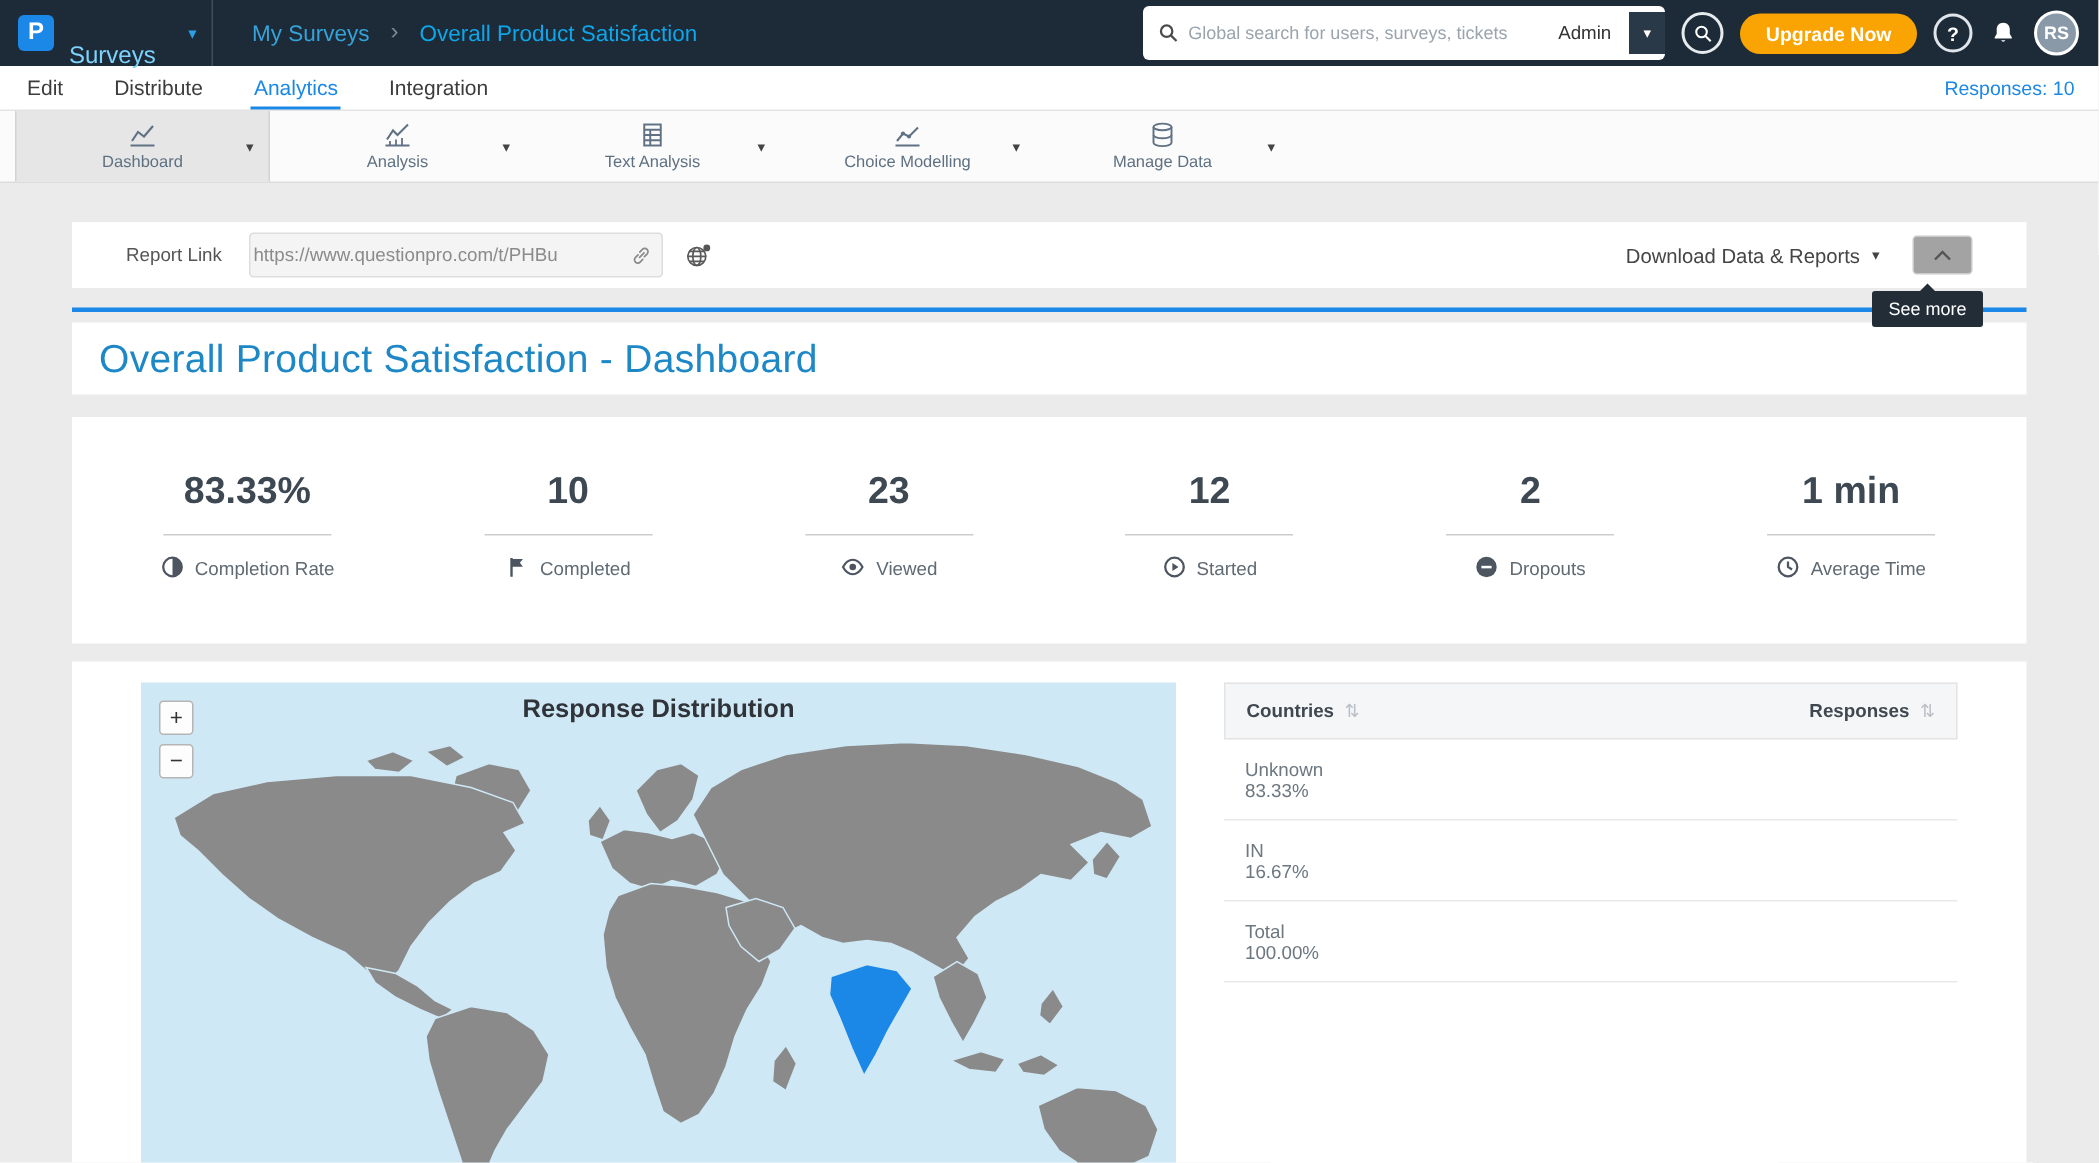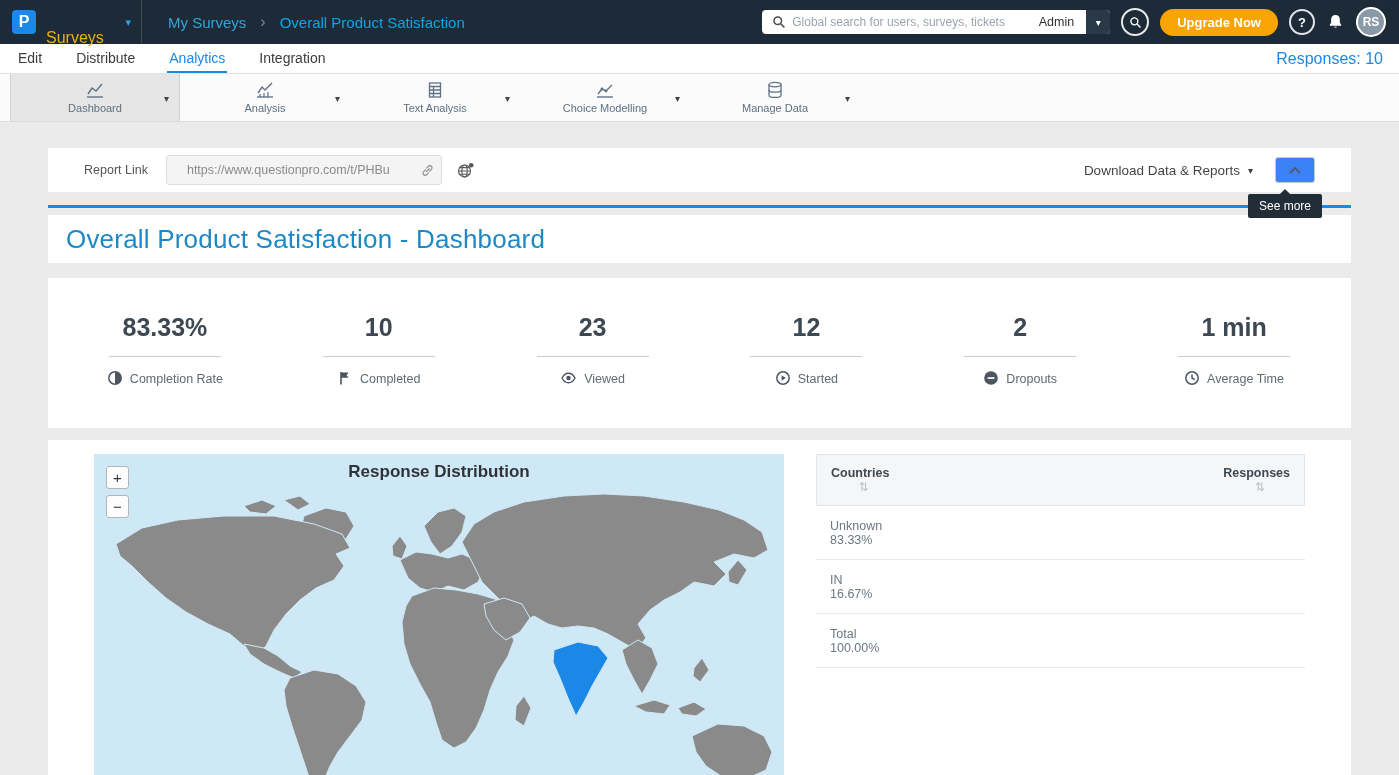--- a/index.html
+++ b/index.html
@@ -5,27 +5,27 @@
   * { box-sizing: border-box; margin: 0; padding: 0; }
   html, body { width: 1399px; height: 775px; overflow: hidden; }
   body { background: #ebebeb; font-family: "Liberation Sans", sans-serif; }
 
   
   .topbar { height: 44px; background: #1d2b38; display: flex; align-items: center; color: #fff; }
   .logo-section { display: flex; align-items: center; width: 142px; padding: 0 10px 0 12px; height: 100%;
                   border-right: 1px solid rgba(255,255,255,.16); cursor: pointer; }
   .logo-badge { width: 24px; height: 24px; background: #1b87e6; border-radius: 4px; color: #fff; font-weight: bold;
                 font-size: 16px; display: flex; align-items: center; justify-content: center; flex: none; }
-  .product-label { color: #eab308; font-size: 16px; margin-left: 10px; margin-top: 32px; }
+  .product-label { color: #7dd3fc; font-size: 16px; margin-left: 10px; margin-top: 32px; }
   .logo-caret { color: #2e9fe6; font-size: 11px; margin-left: auto; }
   .breadcrumb { margin-left: 26px; color: #35a3d9; font-size: 15px; cursor: pointer; }
   .crumb-sep { color: #7b8a97; margin: 0 14px; font-size: 16px; }
   .topbar-page-title { color: #0ea5e9; font-size: 15px; }
   .topbar-right { margin-left: auto; display: flex; align-items: center; gap: 11px; padding-right: 13px; }
-  .search-pill { display: flex; align-items: center; background: #fff; border-radius: 4px; height: 24px; width: 348px; overflow: hidden; }
+  .search-pill { display: flex; align-items: center; background: #fff; border-radius: 4px; height: 36px; width: 348px; overflow: hidden; }
   .search-pill .mag { padding: 0 6px 0 10px; display: flex; }
   .search-input { border: none; outline: none; flex: 1; font-size: 12px; color: #555; height: 100%; font-family: inherit; min-width: 0; }
   .search-input::placeholder { color: #9aa4ad; }
   .search-scope { font-size: 12.5px; color: #333; padding: 0 10px 0 6px; }
   .scope-caret-btn { width: 26px; height: 28px; background: #2a3947; color: #fff; display: flex; align-items: center;
                      justify-content: center; font-size: 10px; border-left: 2px solid #fff; cursor: pointer; flex: none; }
   .round-search-btn { width: 28px; height: 28px; border-radius: 50%; border: 2px solid #e7ebee; background: transparent;
                       display: flex; align-items: center; justify-content: center; cursor: pointer; }
   .upgrade-btn { background: #f9a402; color: #fff; border: none; border-radius: 15px; height: 27px; padding: 0 17px;
                  font-size: 13px; font-weight: bold; cursor: pointer; font-family: inherit; }
@@ -33,43 +33,43 @@
               font-weight: bold; display: flex; align-items: center; justify-content: center; cursor: pointer; }
   .bell { cursor: pointer; display: flex; }
   .avatar { width: 30px; height: 30px; border-radius: 50%; background: #8a99a8; border: 2px solid #fff; color: #fff;
             font-size: 12px; font-weight: bold; display: flex; align-items: center; justify-content: center; cursor: pointer; }
 
   
   .subnav { height: 30px; background: #fff; display: flex; align-items: center; padding: 0 16px; border-bottom: 1px solid #e3e3e3; }
   .subnav-tab { font-size: 14px; color: #3c3c3c; margin-right: 30px; cursor: pointer; height: 100%;
                 display: flex; align-items: center; border-bottom: 2px solid transparent; padding: 0 2px; }
   .subnav-tab.active { color: #1b87e6; border-bottom-color: #1b87e6; }
-  .responses-count { margin-left: auto; color: #1b87e6; font-size: 16px; }
+  .responses-count { margin-left: auto; color: #1b87e6; font-size: 13px; }
 
   
   .toolbar { height: 48px; background: #fbfbfb; border-bottom: 1px solid #dcdcdc; display: flex; padding-left: 10px; }
   .tool-item { width: 170px; position: relative; display: flex; flex-direction: column; align-items: center;
                justify-content: center; gap: 3px; cursor: pointer; color: #5e7081; }
   .tool-item.active { background: #e6e6e6; border-left: 1px solid #d2d2d2; border-right: 1px solid #d2d2d2; }
   .tool-label { font-size: 11px; }
   .tool-caret { position: absolute; right: 10px; top: 50%; transform: translateY(-50%); font-size: 10px; color: #444; }
 
   
   .content { padding: 0 48px; }
   .report-card { margin-top: 26px; background: #fff; height: 44px; display: flex; align-items: center; padding: 0 36px; position: relative; }
   .report-label { font-size: 12.5px; color: #555; flex: none; }
   .url-box { margin-left: 18px; width: 276px; height: 30px; background: #f4f4f4; border: 1px solid #ddd; border-radius: 3px;
-             display: flex; align-items: center; padding: 0 6px 0 20px; }
+             display: flex; align-items: center; padding: 0 6px 0 2px; }
   .url-input { border: none; background: transparent; outline: none; flex: 1; font-size: 12.5px; color: #8b8b8b;
                white-space: nowrap; overflow: hidden; font-family: inherit; min-width: 0; }
   .link-icon { display: flex; flex: none; cursor: pointer; }
   .globe-btn { margin-left: 14px; cursor: pointer; display: flex; }
   .download-wrap { margin-left: auto; display: flex; align-items: center; gap: 8px; color: #454545; font-size: 13.5px; cursor: pointer; }
   .download-caret { font-size: 10px; color: #444; }
-  .collapse-btn { margin-left: 22px; width: 40px; height: 26px; background: #3b82f6; border: 1px solid #c9c9c9; border-radius: 3px;
+  .collapse-btn { margin-left: 22px; width: 40px; height: 26px; background: #a3a3a3; border: 1px solid #c9c9c9; border-radius: 3px;
                   display: flex; align-items: center; justify-content: center; cursor: pointer; position: relative; flex: none; }
   .tooltip { position: absolute; top: 36px; right: -8px; background: #222d37; color: #fff; font-size: 12px;
              padding: 5px 11px; border-radius: 2px; white-space: nowrap; z-index: 5; }
   .tooltip::before { content: ""; position: absolute; top: -5px; left: 50%; transform: translateX(-50%);
                      border: 5px solid transparent; border-bottom-color: #222d37; border-top: none; }
 
   .blue-divider { margin-top: 13px; height: 3px; background: #1b87e6; }
 
   .title-card { margin-top: 7px; background: #fff; height: 48px; display: flex; align-items: center; padding: 0 18px; }
   .page-heading { color: #1e88c7; font-size: 26px; font-weight: 500; letter-spacing: .2px; }
@@ -87,21 +87,21 @@
   .map-panel { width: 690px; height: 386px; background: #cfe8f5; position: relative; flex: none; overflow: hidden; }
   .map-title { position: absolute; top: 8px; width: 100%; text-align: center; font-size: 17px; font-weight: bold; color: #30343a; z-index: 2; }
   .zoom-controls { position: absolute; top: 12px; left: 12px; display: flex; flex-direction: column; gap: 6px; z-index: 3; }
   .zoom-btn { width: 23px; height: 23px; background: #fdfdfd; border: 1px solid #b5b5b5; border-radius: 3px; font-size: 15px;
               color: #333; display: flex; align-items: center; justify-content: center; cursor: pointer; }
   .world-svg { position: absolute; left: 0; top: 0; width: 100%; height: 100%; z-index: 1; }
 
   .countries-panel { flex: 1; align-self: flex-start; }
   .countries-header { display: flex; justify-content: space-between; background: #f5f6f7; border: 1px solid #e4e4e4;
                       padding: 11px 14px; font-size: 12.5px; font-weight: bold; color: #3f4850; }
-  .col-head { cursor: pointer; display: inline-flex; align-items: center; flex-direction: column; }
+  .col-head { cursor: pointer; display: inline-flex; align-items: center; }
   .sort-glyph { color: #b9c0c6; font-weight: normal; margin-left: 7px; font-size: 12px; }
   .country-row { display: flex; justify-content: space-between; padding: 13px 14px 12px; font-size: 12.5px; color: #6d7780;
                  border-bottom: 1px solid #e9e9e9; flex-direction: column; }
 </style>
 </head>
 <body>
 
 <header class="topbar">
   <div class="logo-section">
     <span class="logo-badge">P</span>

